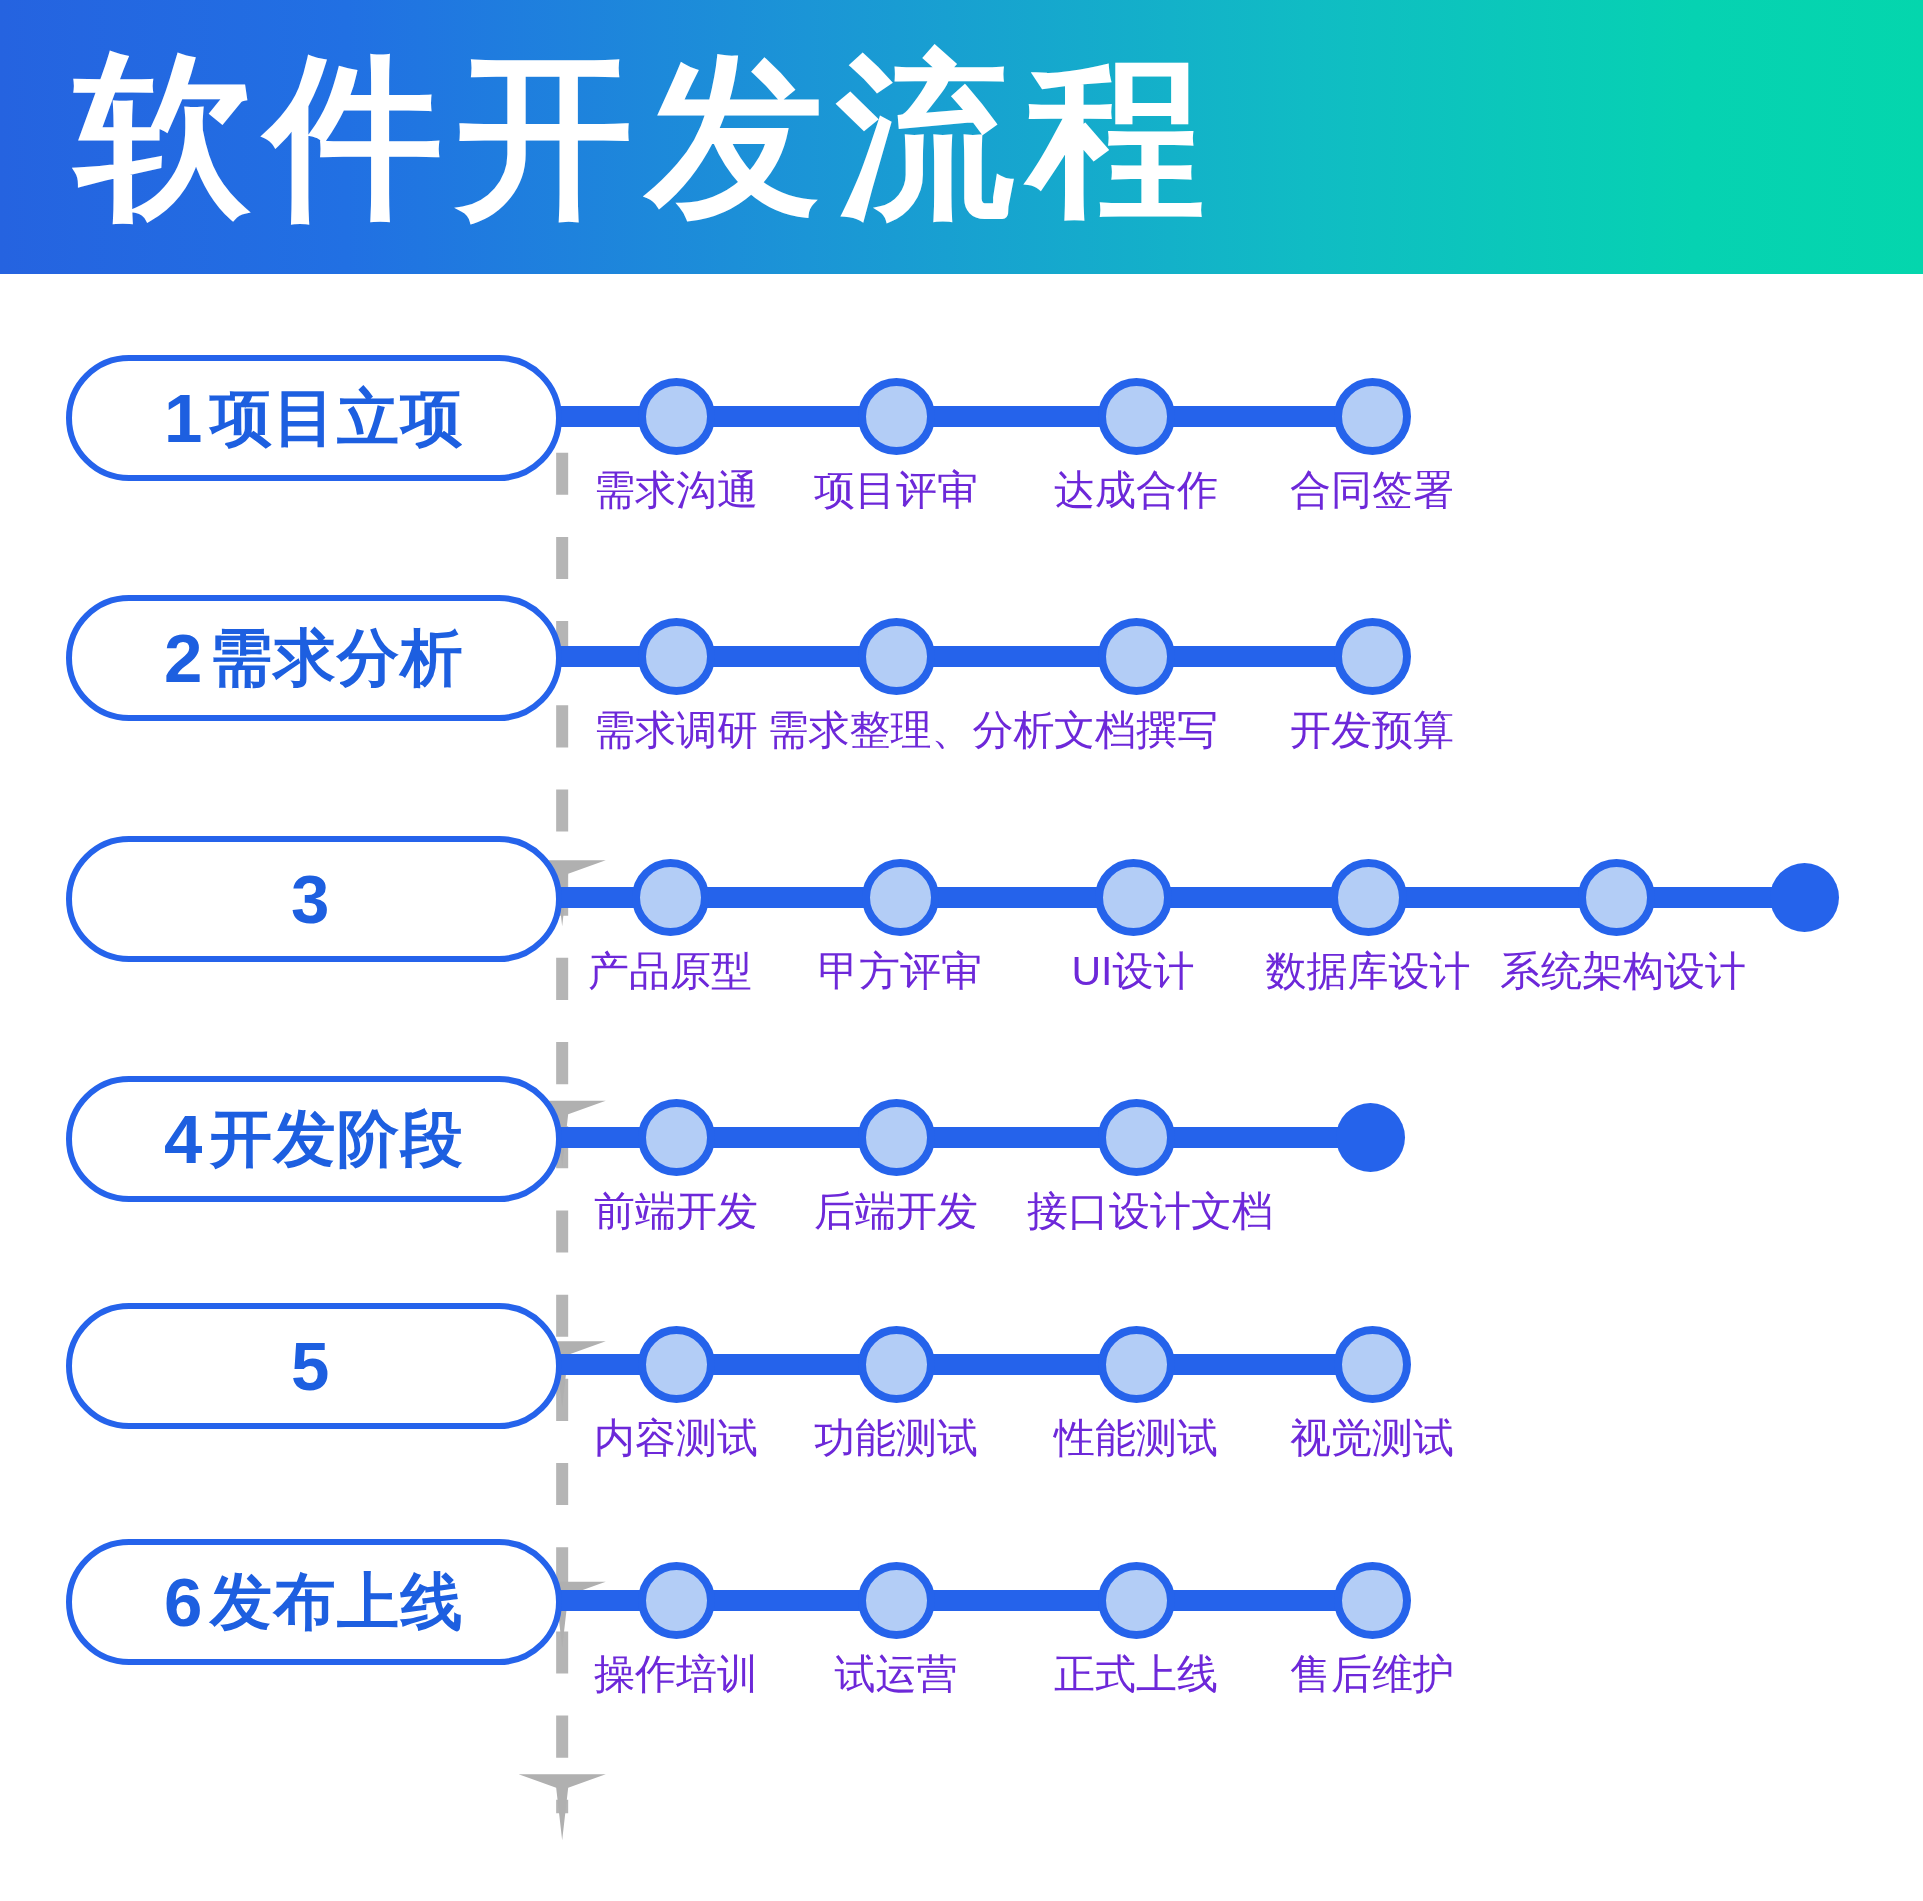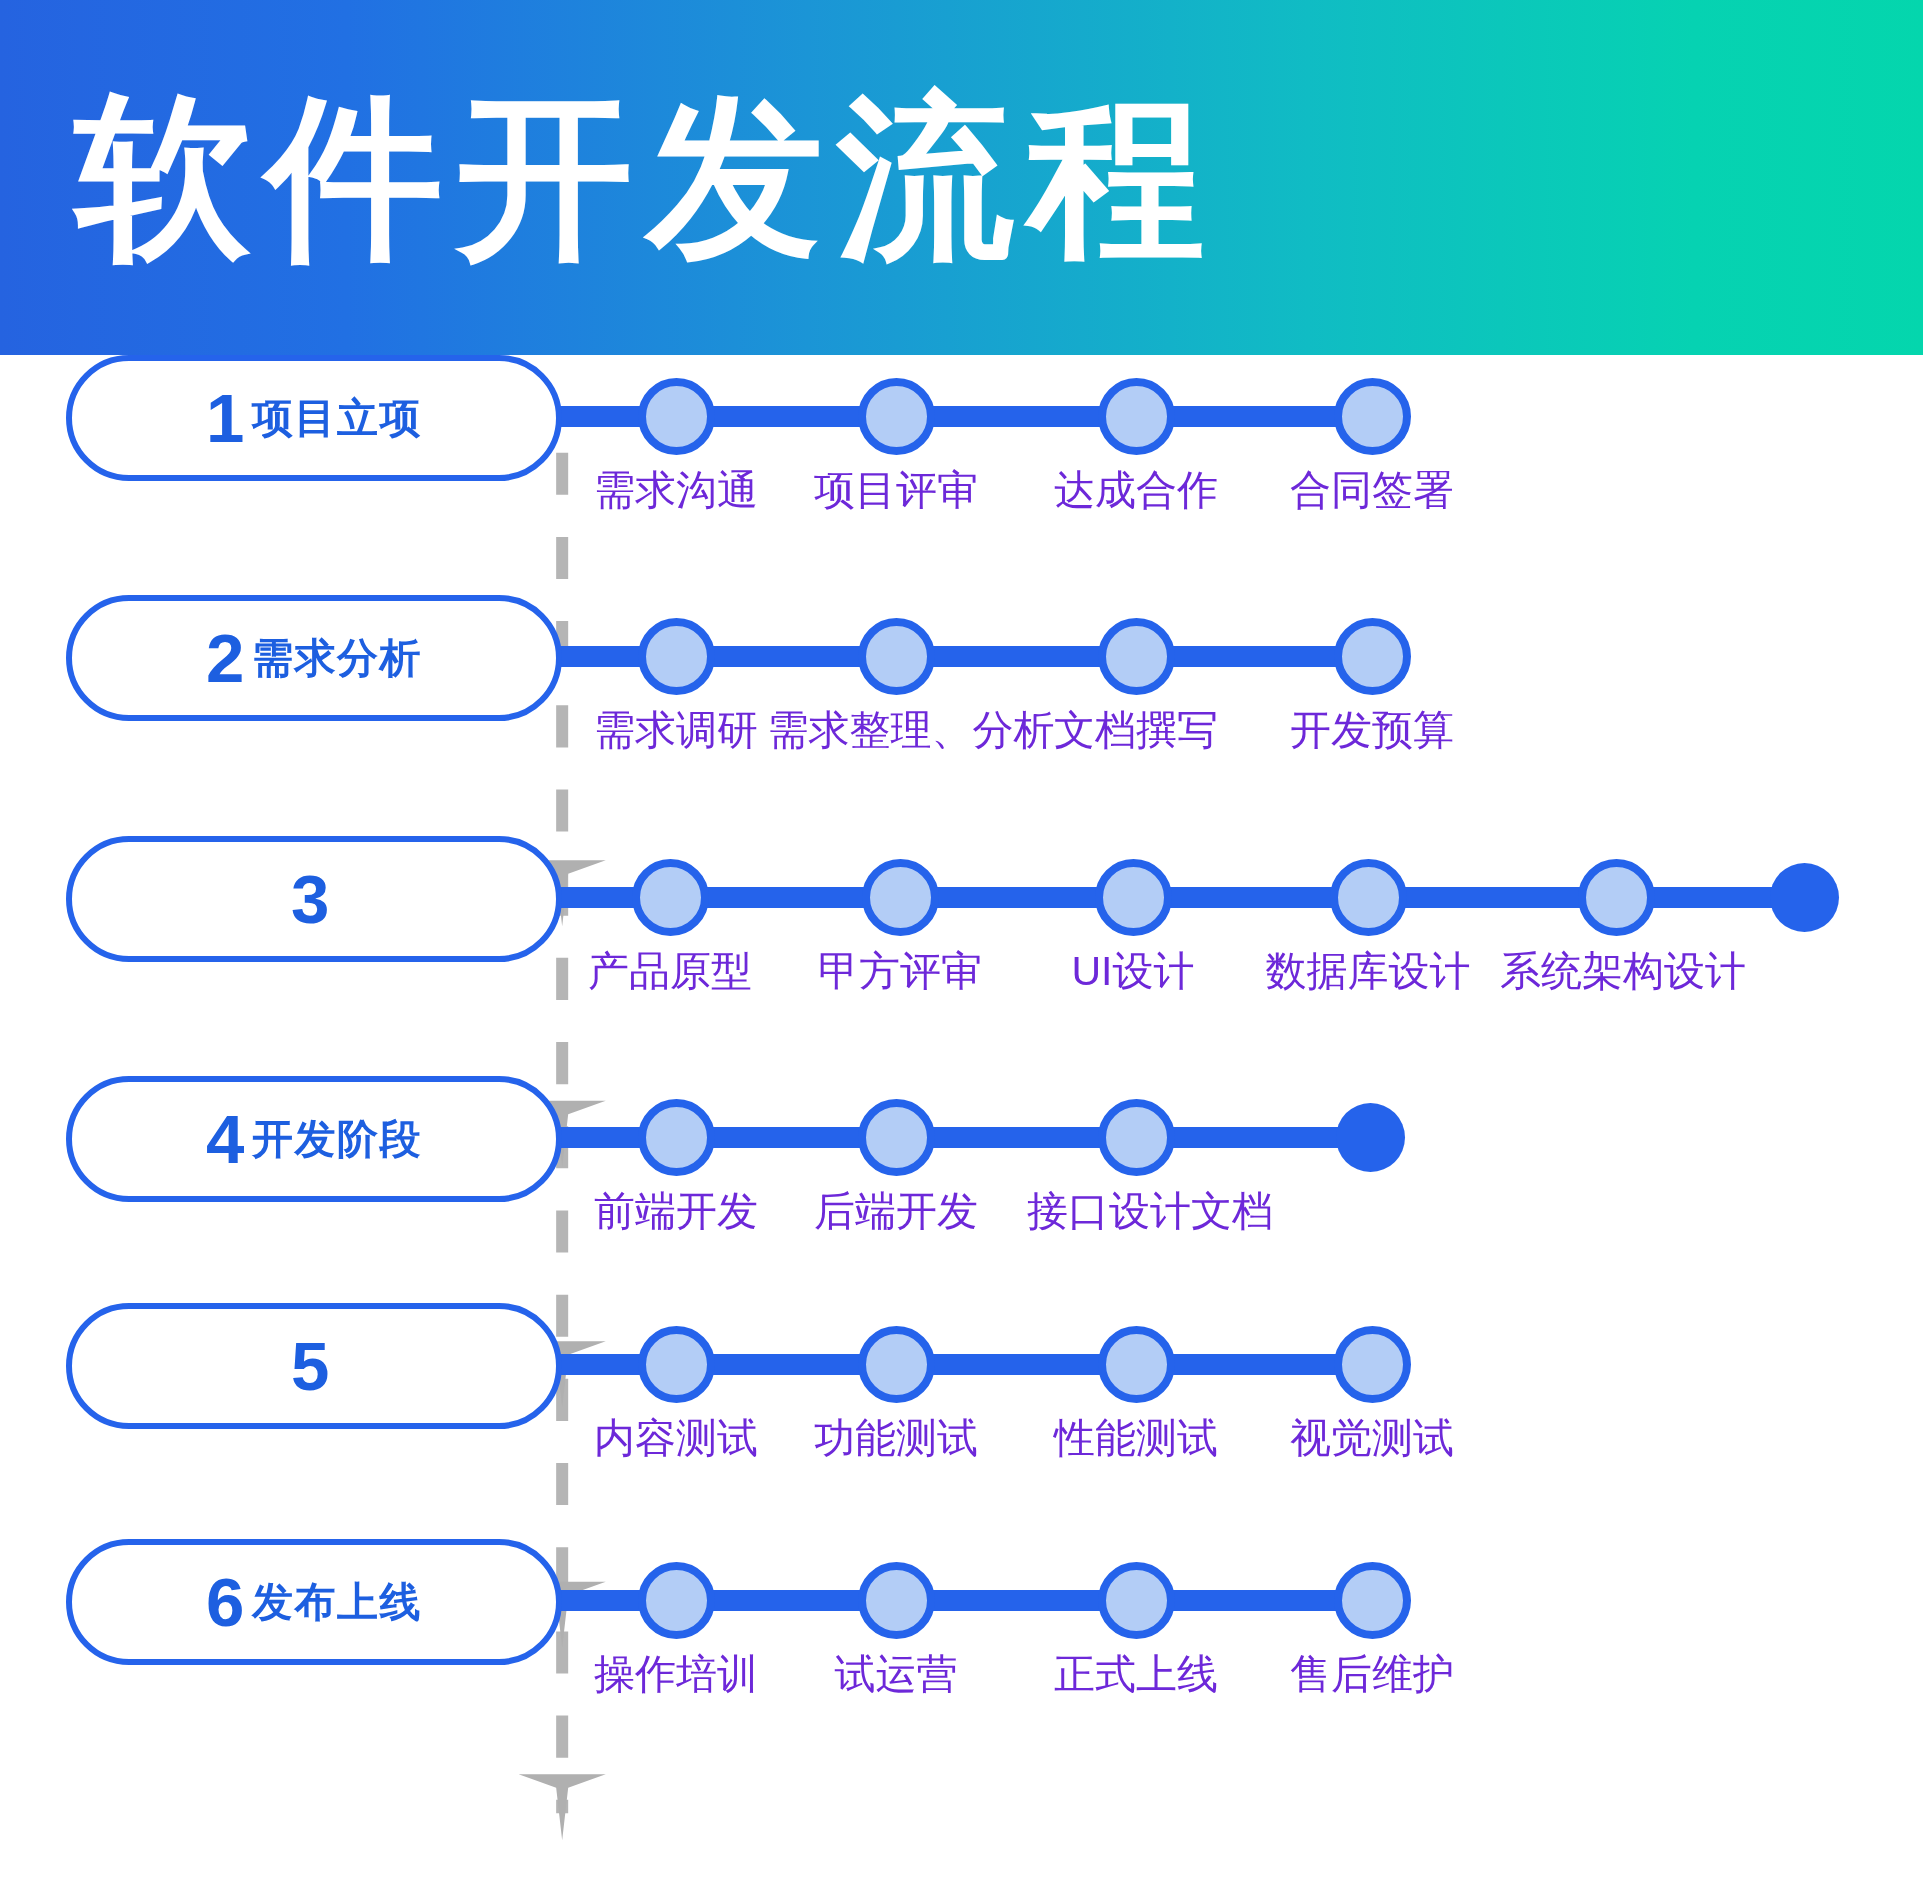--- a/index.html
+++ b/index.html
@@ -14,21 +14,21 @@
     font-family: "Liberation Sans", "DejaVu Sans", sans-serif;
     overflow: hidden;
   }
 
   
   .header {
     position: absolute;
     left: 0;
     top: 0;
     width: 1924px;
-    height: 355px;
+    height: 274px;
     background: linear-gradient(90deg, #2563e0 0%, #2170e3 18%, #1b95d6 42%, #10bcc4 68%, #06d2b2 88%, #04d6ad 100%);
     overflow: hidden;
   }
   .header-title {
     position: absolute;
     left: 75px;
     top: 50%;
     transform: translateY(-50%);
     color: #ffffff;
     font-size: 177px;
@@ -87,21 +87,21 @@
   .pill-num {
     color: #1d5fe0;
     font-size: 69px;
     font-weight: 700;
     line-height: 1;
     margin-right: 7.5px;
     font-family: "Liberation Sans", "DejaVu Sans", sans-serif;
   }
   .pill-label {
     color: #1d5fe0;
-    font-size: 41px;
+    font-size: 62px;
     font-weight: 700;
     line-height: 1;
     letter-spacing: 1.5px;
     font-family: "Liberation Sans", "DejaVu Sans", sans-serif;
   }
 
   
   .track {
     position: absolute;
     left: 558px;

